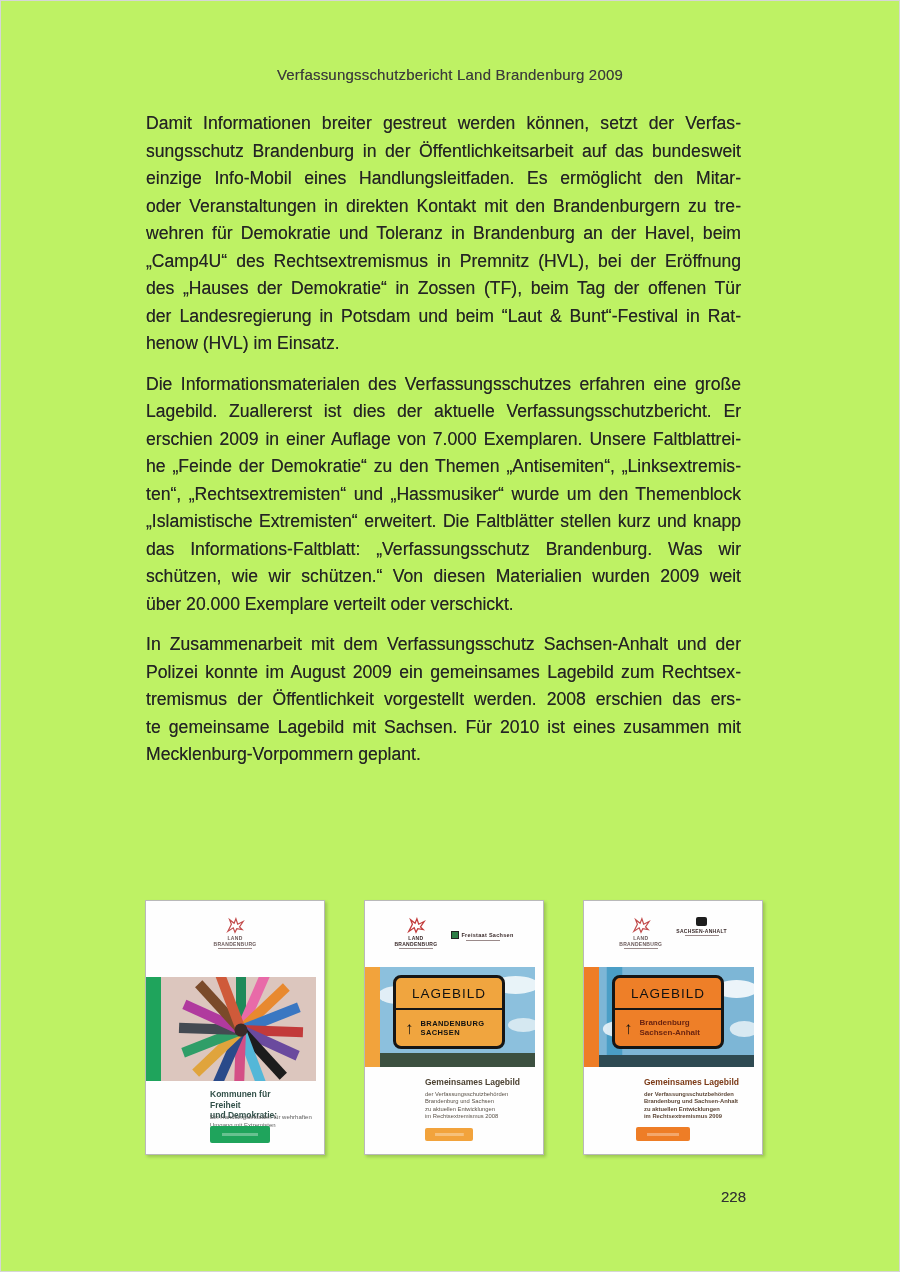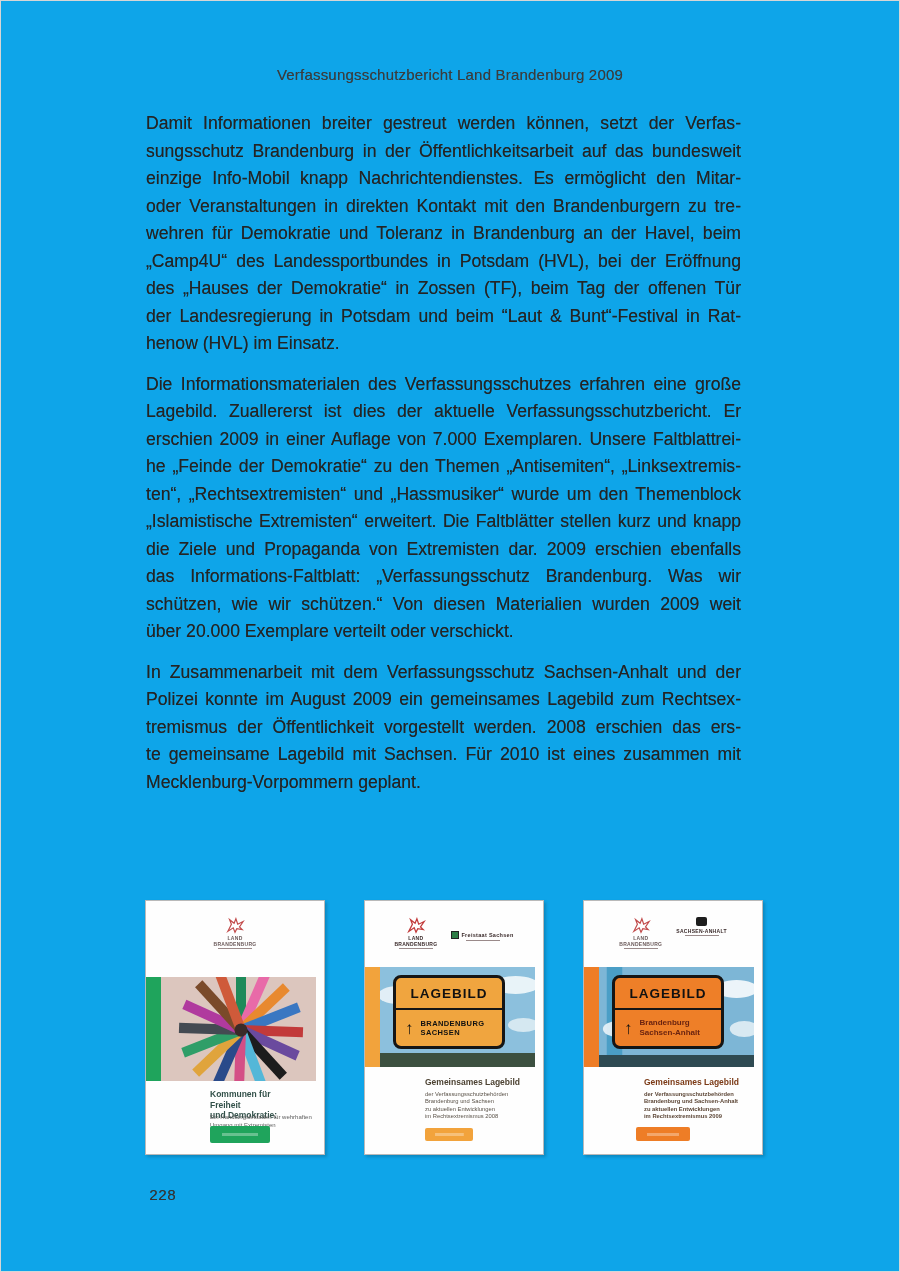--- a/index.html
+++ b/index.html
@@ -1,17 +1,17 @@
 <!DOCTYPE html>
 <html><head>
 <meta charset="utf-8">
 <style>
   html,body{margin:0;padding:0;background:#fff;}
   .page{
-    position:relative;width:900px;height:1272px;background:#0ea5e9;overflow:hidden;
+    position:relative;width:900px;height:1272px;background:#bef264;overflow:hidden;
     font-family:"Liberation Sans", sans-serif;
     outline:1px solid #d6d6d6;outline-offset:-1px;
   }
   
   .page-header{
     position:absolute;top:66px;left:0;width:100%;text-align:center;
     font-size:15px;color:#3c3c3c;letter-spacing:.2px;
     text-shadow:0 0 .5px rgba(50,50,50,.55);
   }
   
@@ -47,69 +47,68 @@
   .c2 .band,.c3 .band{top:66px;height:100px;}
   
   .sign{
     position:absolute;left:28px;top:8px;width:112px;height:74px;
     border:3px solid #151515;border-radius:8px;box-sizing:border-box;
     display:flex;flex-direction:column;
   }
   .sign-top{
     flex:0 0 30px;display:flex;align-items:center;justify-content:center;
     border-bottom:2px solid #151515;
-    font-size:13.5px;font-weight:bold;color:#111;letter-spacing:1px;
+    font-size:13.5px;font-weight:normal;color:#111;letter-spacing:1px;
   }
   .sign-bottom{flex:1;display:flex;align-items:center;gap:7px;padding-left:9px;}
   .arrow{font-size:17px;font-weight:bold;color:#111;line-height:1;}
   .dest{display:flex;flex-direction:column;font-weight:bold;font-size:7.5px;line-height:9.5px;}
   .c2 .dest{color:#111;letter-spacing:.4px;}
   .c3 .dest{color:#6b2410;}
   
   .c1-title{position:absolute;top:188px;left:64px;right:24px;font-size:8.5px;line-height:10.5px;font-weight:bold;color:#33514a;}
   .c1-sub{position:absolute;top:213px;left:64px;right:8px;font-size:6px;line-height:7.5px;color:#5d5d5d;}
   .cv-heading{position:absolute;top:176px;left:60px;right:6px;font-size:8.5px;font-weight:bold;}
   .c2 .cv-heading{color:#4c4232;}
   .c3 .cv-heading{color:#7b3a16;}
   .cv-small{position:absolute;top:190px;left:60px;right:6px;font-size:5.8px;line-height:7.3px;color:#5a5248;}
   .c3 .cv-small{color:#5c4636;font-weight:bold;}
   .btn{position:absolute;border-radius:2px;background-image:linear-gradient(rgba(255,255,255,.32),rgba(255,255,255,.32));background-size:60% 3px;background-repeat:no-repeat;background-position:center;}
   .c1 .btn{left:64px;bottom:11px;width:60px;height:17px;}
   .c2 .btn{left:60px;bottom:13px;width:48px;height:13px;}
   .c3 .btn{left:52px;bottom:13px;width:54px;height:14px;}
   
-  .page-number{position:absolute;top:1188px;left:149px;width:612px;text-align:left;font-size:15px;color:#333;text-shadow:0 0 .5px rgba(50,50,50,.5);font-family:Liberation Mono, monospace;}
+  .page-number{position:absolute;top:1188px;left:134px;width:612px;text-align:right;font-size:15px;color:#333;text-shadow:0 0 .5px rgba(50,50,50,.5);}
 </style>
 </head>
 <body>
 
 <div class="page">
 
   <div class="page-header">Verfassungsschutzbericht Land Brandenburg 2009</div>
 
   <div class="textblock">
     <div class="para">
         <div class="line">Damit Informationen breiter gestreut werden können, setzt der Verfas-</div>
         <div class="line">sungsschutz Brandenburg in der Öffentlichkeitsarbeit auf das bundesweit</div>
-        <div class="line">einzige Info-Mobil knapp Nachrichtendienstes. Es ermöglicht den Mitar-</div>
+        <div class="line">einzige Info-Mobil eines Handlungsleitfaden. Es ermöglicht den Mitar-</div>
         <div class="line">oder Veranstaltungen in direkten Kontakt mit den Brandenburgern zu tre-</div>
         <div class="line">wehren für Demokratie und Toleranz in Brandenburg an der Havel, beim</div>
-        <div class="line">„Camp4U“ des Landessportbundes in Potsdam (HVL), bei der Eröffnung</div>
+        <div class="line">„Camp4U“ des Rechtsextremismus in Premnitz (HVL), bei der Eröffnung</div>
         <div class="line">des „Hauses der Demokratie“ in Zossen (TF), beim Tag der offenen Tür</div>
         <div class="line">der Landesregierung in Potsdam und beim “Laut &amp; Bunt“-Festival in Rat-</div>
         <div class="line last">henow (HVL) im Einsatz.</div>
       </div>
     <div class="para">
         <div class="line">Die Informationsmaterialen des Verfassungsschutzes erfahren eine große</div>
         <div class="line">Lagebild. Zuallererst ist dies der aktuelle Verfassungsschutzbericht. Er</div>
         <div class="line">erschien 2009 in einer Auflage von 7.000 Exemplaren. Unsere Faltblattrei-</div>
         <div class="line">he „Feinde der Demokratie“ zu den Themen „Antisemiten“, „Linksextremis-</div>
         <div class="line">ten“, „Rechtsextremisten“ und „Hassmusiker“ wurde um den Themenblock</div>
         <div class="line">„Islamistische Extremisten“ erweitert. Die Faltblätter stellen kurz und knapp</div>
-        <div class="line">die Ziele und Propaganda von Extremisten dar. 2009 erschien ebenfalls</div>
         <div class="line">das Informations-Faltblatt: „Verfassungsschutz Brandenburg. Was wir</div>
         <div class="line">schützen, wie wir schützen.“ Von diesen Materialien wurden 2009 weit</div>
         <div class="line last">über 20.000 Exemplare verteilt oder verschickt.</div>
       </div>
     <div class="para">
         <div class="line">In Zusammenarbeit mit dem Verfassungsschutz Sachsen-Anhalt und der</div>
         <div class="line">Polizei konnte im August 2009 ein gemeinsames Lagebild zum Rechtsex-</div>
         <div class="line">tremismus der Öffentlichkeit vorgestellt werden. 2008 erschien das ers-</div>
         <div class="line">te gemeinsame Lagebild mit Sachsen. Für 2010 ist eines zusammen mit</div>
         <div class="line last">Mecklenburg-Vorpommern geplant.</div>

